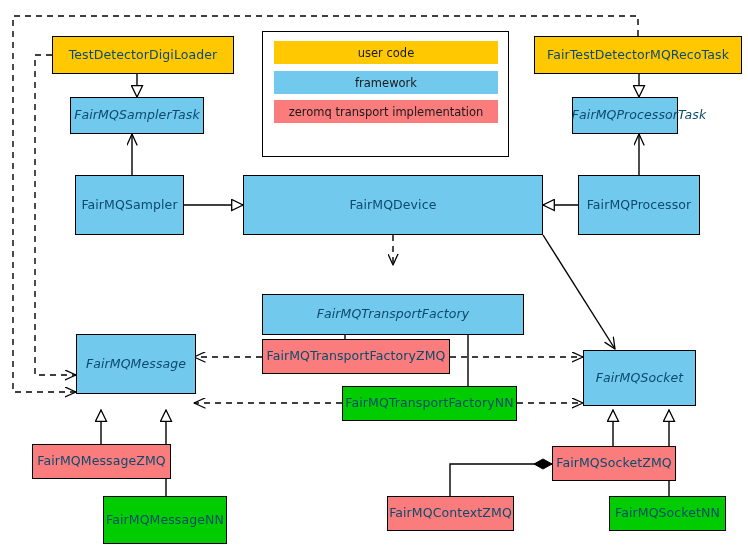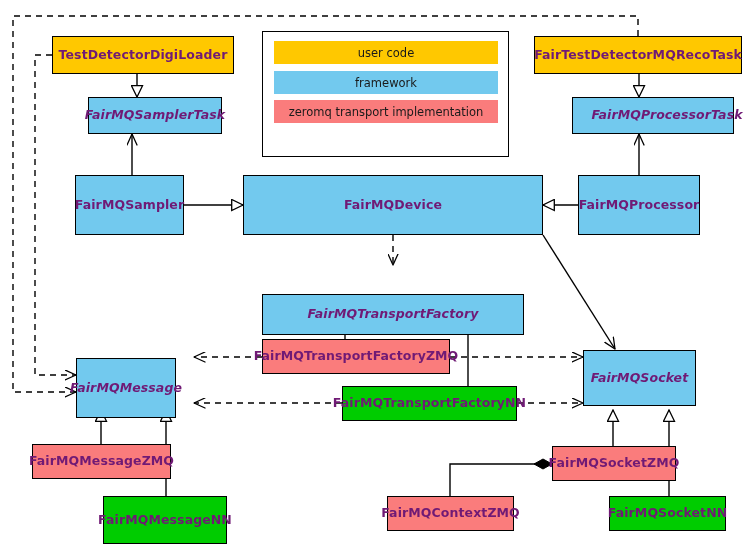--- a/index.html
+++ b/index.html
@@ -11,22 +11,22 @@
   #diagram{position:absolute;left:0;top:0;width:748px;height:549px;}
   svg.edges{position:absolute;left:0;top:0;width:748px;height:549px;}
 
   .node{
     position:absolute;
     box-sizing:border-box;
     border:1.5px solid #000000;
     display:flex;align-items:center;justify-content:center;
     text-align:center;
     font-size:12.5px;
-    font-weight:bold;
-    color:#701a75;
+    font-weight:normal;
+    color:#0c4a6e;
     line-height:1.15;
     letter-spacing:0.1px;
     z-index:3;
   }
   .node.abstract{font-style:italic;}
   .c-user{background:#FFC800;}
   .c-frame{background:#72C9EE;}
   .c-zmq{background:#FA7C7C;}
   .c-nn{background:#00CC00;}
 
@@ -116,45 +116,45 @@
     </g>
   </svg>
 
   <div id="nodes-layer">
       <div class="node c-user" style="left: 52px; top: 36px; width: 182px; height: 38px;">
         <span>TestDetectorDigiLoader</span>
       </div>
       <div class="node c-user" style="left: 534px; top: 36px; width: 208px; height: 38px;">
         <span>FairTestDetectorMQRecoTask</span>
       </div>
-      <div class="node c-frame abstract" style="left: 70px; top: 97px; width: 134px; height: 37px; margin-left: 18px;">
+      <div class="node c-frame abstract" style="left: 70px; top: 97px; width: 134px; height: 37px;">
         <span>FairMQSamplerTask</span>
       </div>
-      <div class="node c-frame abstract" style="left: 572px; top: 97px; width: 162px; height: 37px; padding-left: 28px;">
+      <div class="node c-frame abstract" style="left: 572px; top: 97px; width: 106px; height: 37px; padding-left: 28px;">
         <span>FairMQProcessorTask</span>
       </div>
       <div class="node c-frame" style="left: 75px; top: 175px; width: 109px; height: 60px;">
         <span>FairMQSampler</span>
       </div>
       <div class="node c-frame" style="left: 243px; top: 175px; width: 300px; height: 60px;">
         <span>FairMQDevice</span>
       </div>
       <div class="node c-frame" style="left: 578px; top: 175px; width: 122px; height: 60px;">
         <span>FairMQProcessor</span>
       </div>
       <div class="node c-frame abstract" style="left: 262px; top: 265px; width: 262px; height: 41px; margin-top: 29px;">
         <span>FairMQTransportFactory</span>
       </div>
       <div class="node c-zmq" style="left: 262px; top: 339px; width: 188px; height: 35px;">
         <span>FairMQTransportFactoryZMQ</span>
       </div>
       <div class="node c-nn" style="left: 342px; top: 386px; width: 175px; height: 35px;">
         <span>FairMQTransportFactoryNN</span>
       </div>
-      <div class="node c-frame abstract" style="left: 76px; top: 358px; width: 100px; height: 60px; align-items: center;">
+      <div class="node c-frame abstract" style="left: 76px; top: 334px; width: 120px; height: 60px; align-items: center;">
         <span>FairMQMessage</span>
       </div>
       <div class="node c-frame abstract" style="left: 583px; top: 350px; width: 113px; height: 56px;">
         <span>FairMQSocket</span>
       </div>
       <div class="node c-zmq" style="left: 32px; top: 444px; width: 139px; height: 35px;">
         <span>FairMQMessageZMQ</span>
       </div>
       <div class="node c-nn" style="left: 103px; top: 496px; width: 124px; height: 48px;">
         <span>FairMQMessageNN</span>

